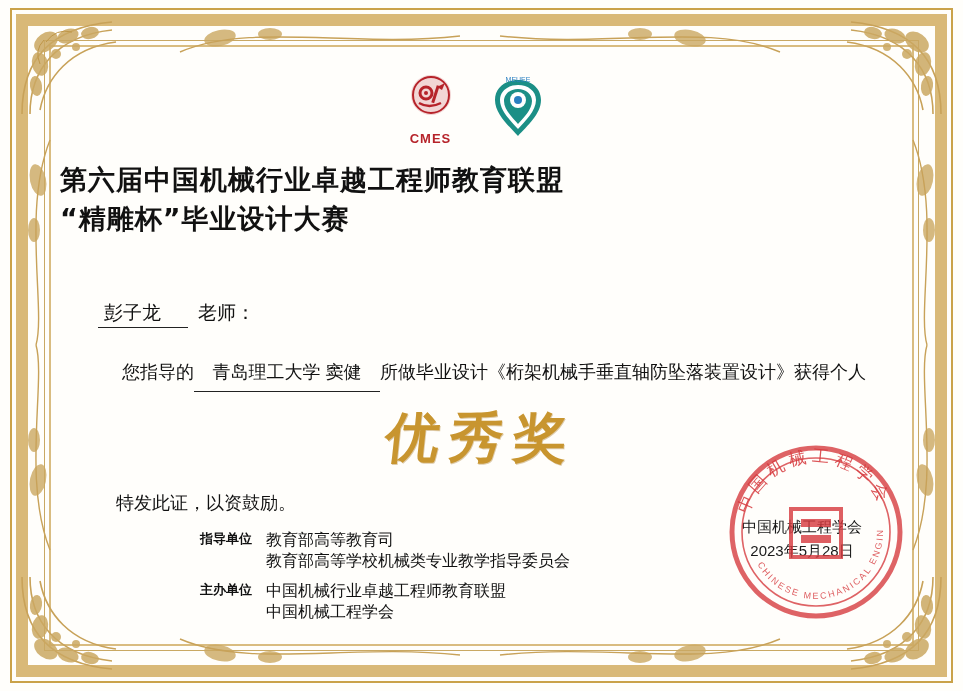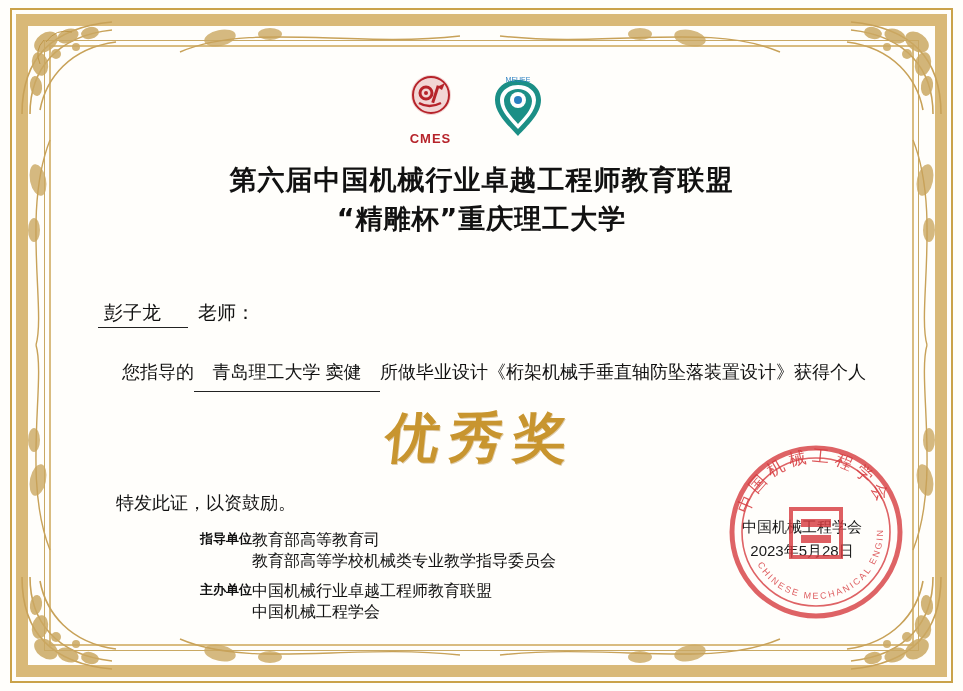--- a/index.html
+++ b/index.html
@@ -105,21 +105,20 @@
   .logo-cmes .caption {
     font-size: 13px;
     font-weight: bold;
     color: #b6232a;
     letter-spacing: 1px;
     margin-top: 14px;
   }
   .logo-meuee { width: 78px; height: 66px; }
 
   .title {
-    text-align: center;
     margin-top: 16px;
     color: #111;
     font-weight: bold;
     font-size: 27px;
     letter-spacing: 1px;
     line-height: 1.45;
     font-family: "DejaVu Sans", "Liberation Sans", sans-serif;
   }
   .title .line2 { display: block; }
 
@@ -187,21 +186,21 @@
     color: #111;
   }
   .foot-col {
     display: flex;
     flex-direction: column;
     gap: 8px;
   }
   .foot-row {
     display: flex;
     align-items: flex-start;
-    gap: 0;
+    gap: 14px;
   }
   .foot-label {
     font-weight: bold;
     font-size: 13px;
     white-space: nowrap;
     padding-top: 1px;
   }
   .foot-values {
     display: flex;
     flex-direction: column;
@@ -403,21 +402,21 @@
           <path d="M39 13 C 31 13, 25 18, 25 25 C 25 34, 34 42, 39 48 C 44 42, 53 34, 53 25 C 53 18, 47 13, 39 13 Z" fill="#1b8f86"></path>
           <circle cx="39" cy="24" r="8" fill="#ffffff"></circle>
           <circle cx="39" cy="24" r="4" fill="#2a7fc1"></circle>
           <text x="39" y="6" font-size="7" fill="#2a7fc1" text-anchor="middle" font-family="Liberation Sans, sans-serif">MEUEE</text>
         </svg>
       </div>
     </div>
 
     <div class="title">
       <span>第六届中国机械行业卓越工程师教育联盟</span>
-      <span class="line2">“精雕杯”重庆理工大学</span>
+      <span class="line2">“精雕杯”毕业设计大赛</span>
     </div>
 
     <div class="salutation">
       <span class="name">彭子龙</span>
       <span class="suffix">老师：</span>
     </div>
 
     <div class="body-text">
       <span style="margin-left:24px;">您指导的</span><span class="blank">青岛理工大学 窦健</span><span>所做毕业设计《桁架机械手垂直轴防坠落装</span><span>置设计》获得个人</span>
     </div>

